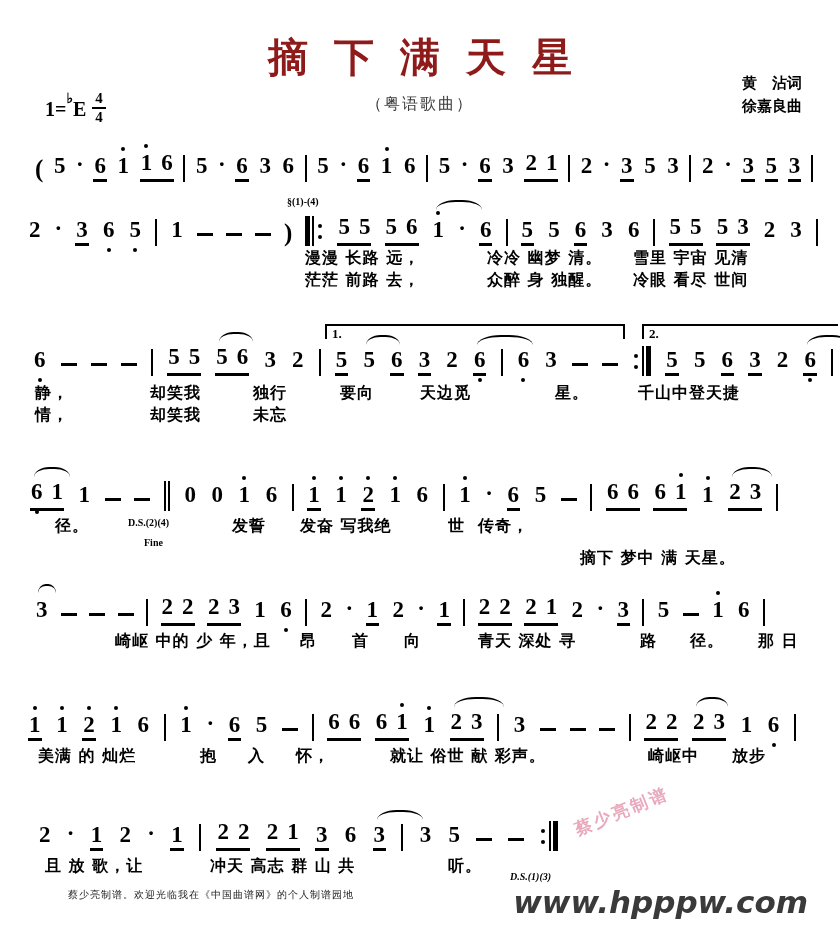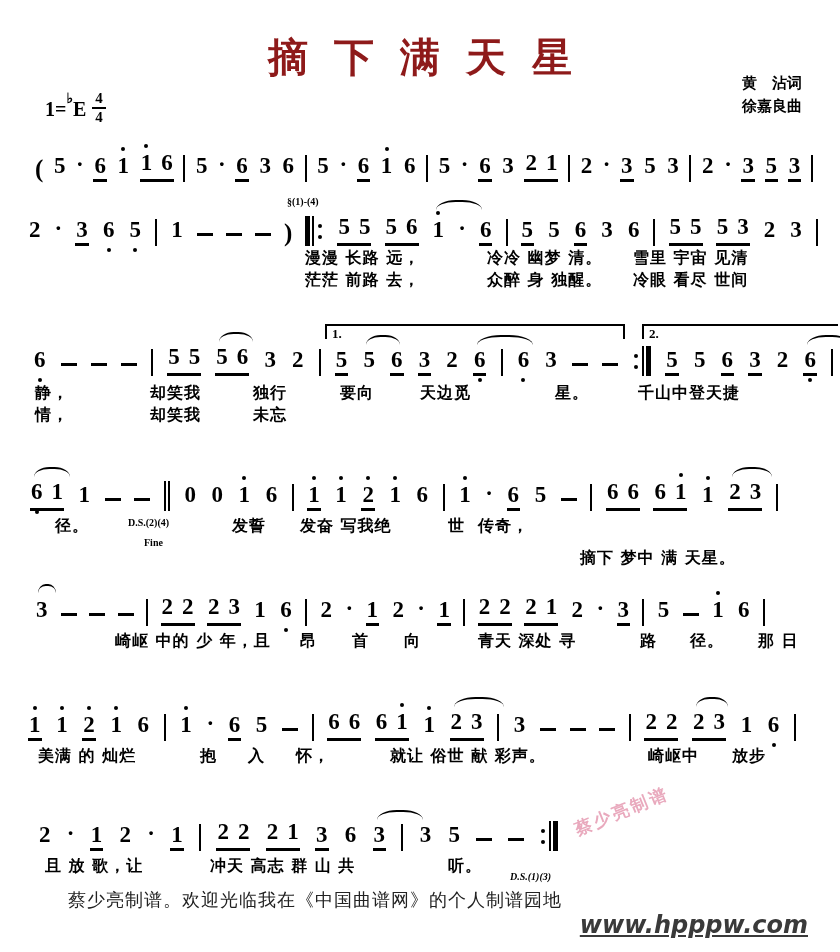--- a/index.html
+++ b/index.html
@@ -54,29 +54,30 @@
 
   .lyric { position:absolute; font-size:16px; font-weight:bold; letter-spacing:1px;
            white-space:pre; font-family:"DejaVu Sans",sans-serif; }
   .anno { position:absolute; font-size:10px; font-weight:bold; white-space:pre;
           font-family:"Liberation Serif",serif; }
   .arc-ov { position:absolute; height:9px; border-top:2px solid #000;
             border-radius:60% 60% 0 0 / 140% 140% 0 0; }
 
   .watermark { position:absolute; font-size:17px; font-weight:bold; letter-spacing:3px;
                transform:rotate(-22deg); }
-  .footer { position:absolute; font-size:18px; color:#222; letter-spacing:1px;font-family:Liberation Mono, monospace; }
-  .site { position:absolute; right:32px; bottom:13px; font-size:24px; font-weight:bold;
-          font-style:italic; font-family:"DejaVu Sans",sans-serif;text-decoration:underline; }
+  .footer { position:absolute; font-size:10px; color:#222; letter-spacing:1px;font-family:Liberation Mono, monospace; }
+  .site { position:absolute; right:32px; bottom:32px; font-size:31px; font-weight:bold;
+          font-style:italic; font-family:"DejaVu Sans",sans-serif; }
 </style>
 </head>
 <body>
 
 <div class="page">
   <div class="title" style="color: rgb(142, 26, 26);">摘下满天星</div>
+  <div class="subtitle">（粤语歌曲）</div>
   <div class="credits">
     <div>黄　沾词</div>
     <div>徐嘉良曲</div>
   </div>
   <div class="keysig">
     <span><span>1=</span><span class="flat">♭</span><span>E</span></span>
     <span class="frac">
       <span class="tp" style="display:block">4</span>
       <span style="display:block">4</span>
     </span>

